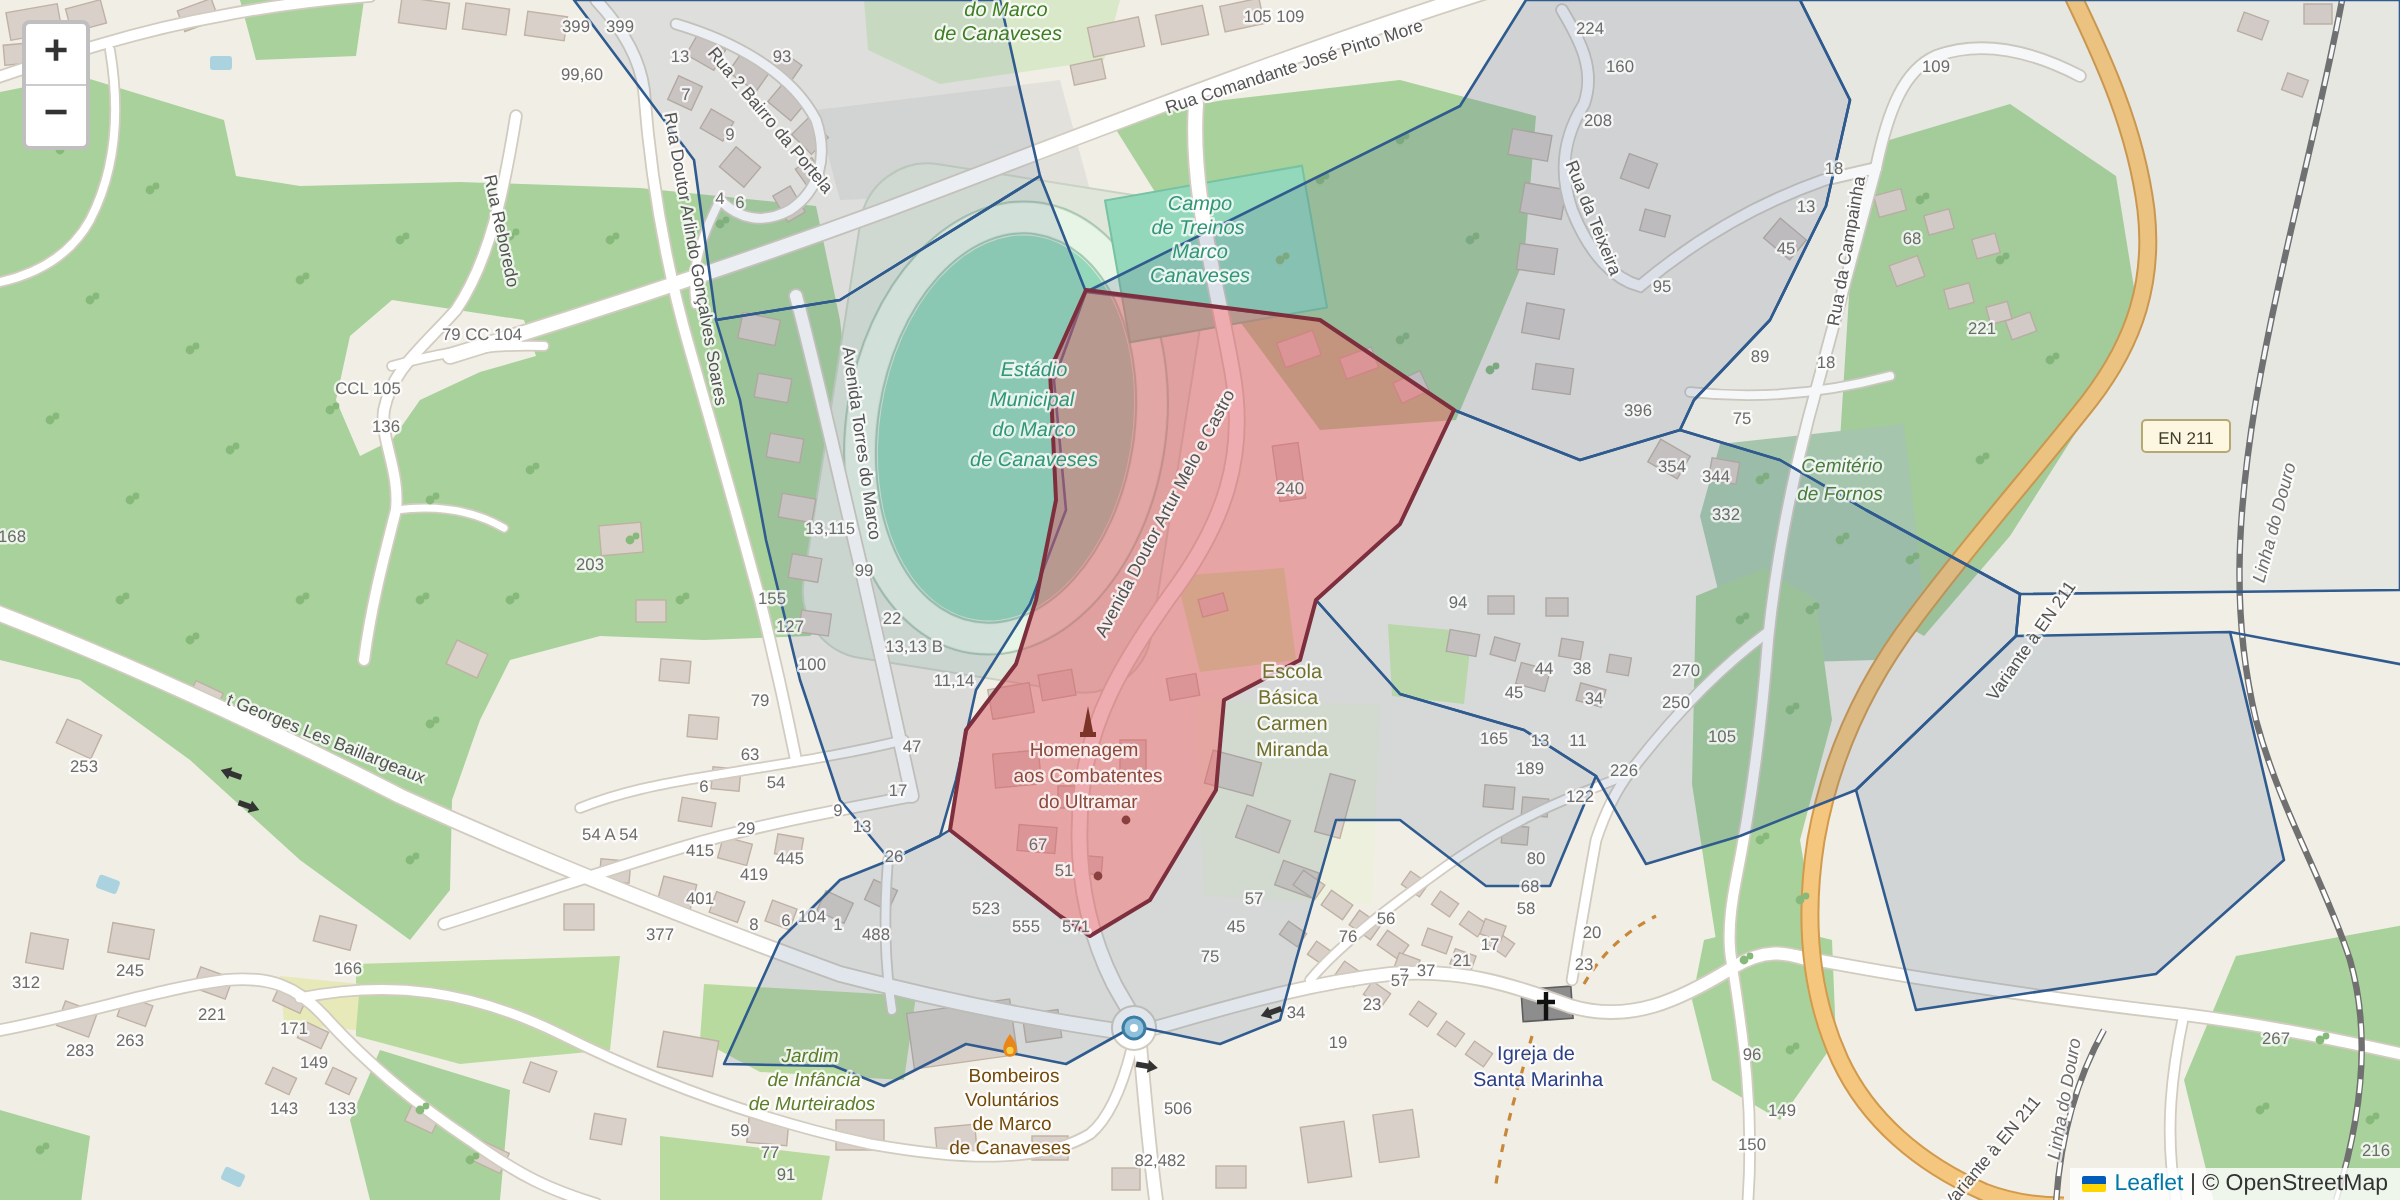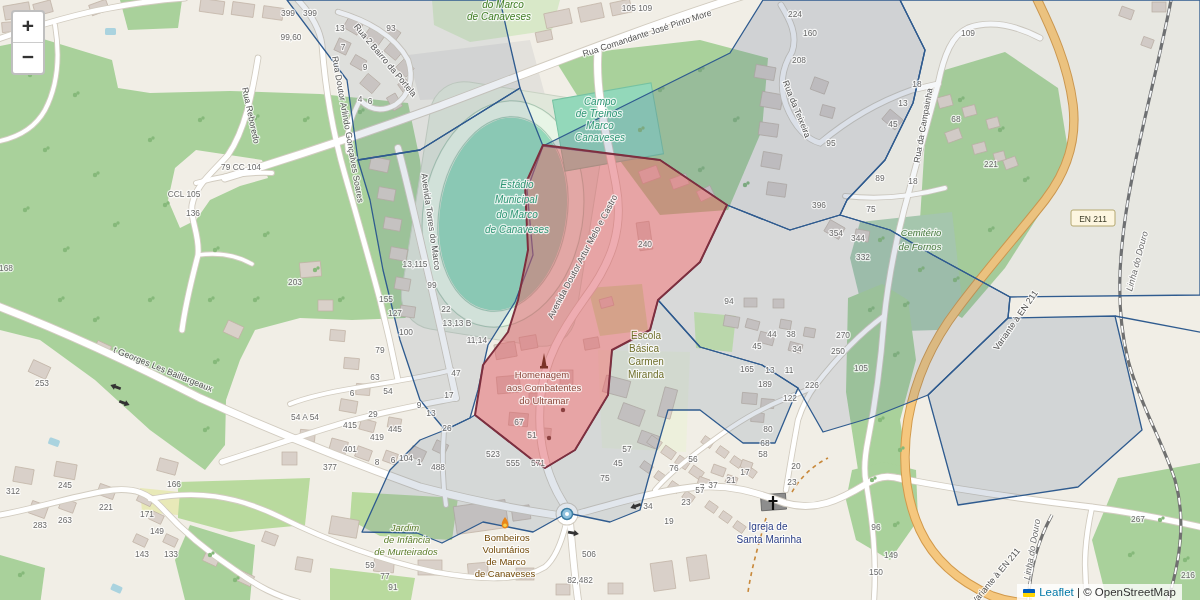--- a/index.html
+++ b/index.html
@@ -21,21 +21,21 @@
   .c-monument{fill:#8d4a3d;font-size:9.5px;}
   .c-rail{fill:#6e6e6e;font-size:9px;font-style:italic;}
   .c-shield{fill:#3d3d29;font-size:8.5px;text-anchor:middle;font-family:"Liberation Sans",sans-serif;}
   
   .leaflet-bar{position:absolute;top:10px;left:11px;width:30px;background:#fff;
                border:2px solid rgba(0,0,0,0.25);border-radius:4px;z-index:20;box-sizing:content-box;}
   .zoom-btn{display:block;width:30px;height:30px;line-height:28px;text-align:center;
             font-weight:bold;font-size:21px;color:#333;cursor:pointer;user-select:none;}
   .zoom-btn.first{border-bottom:1px solid #ccc;}
   
-  .attrib{position:absolute;right:18px;bottom:0;background:rgba(255,255,255,0.8);
+  .attrib{position:absolute;right:0;bottom:0;background:rgba(255,255,255,0.8);
           padding:2px 6px 2px 6px;font-size:11.5px;color:#333;z-index:20;white-space:nowrap;}
   .attrib a{color:#0078a8;text-decoration:none;cursor:pointer;}
   .flag{display:inline-block;width:12px;height:8px;margin-right:4px;vertical-align:-1px;
         background:linear-gradient(to bottom,#005bbb 0 50%,#ffd500 50% 100%);border-radius:1px;}
 </style>
 </head>
 <body>
 
 <div class="map-wrap">
   <svg id="map" width="1200" height="600" viewBox="0 0 1200 600">

